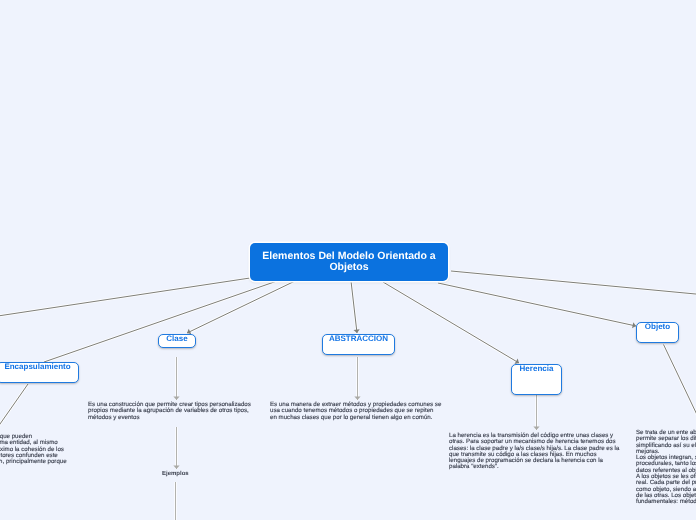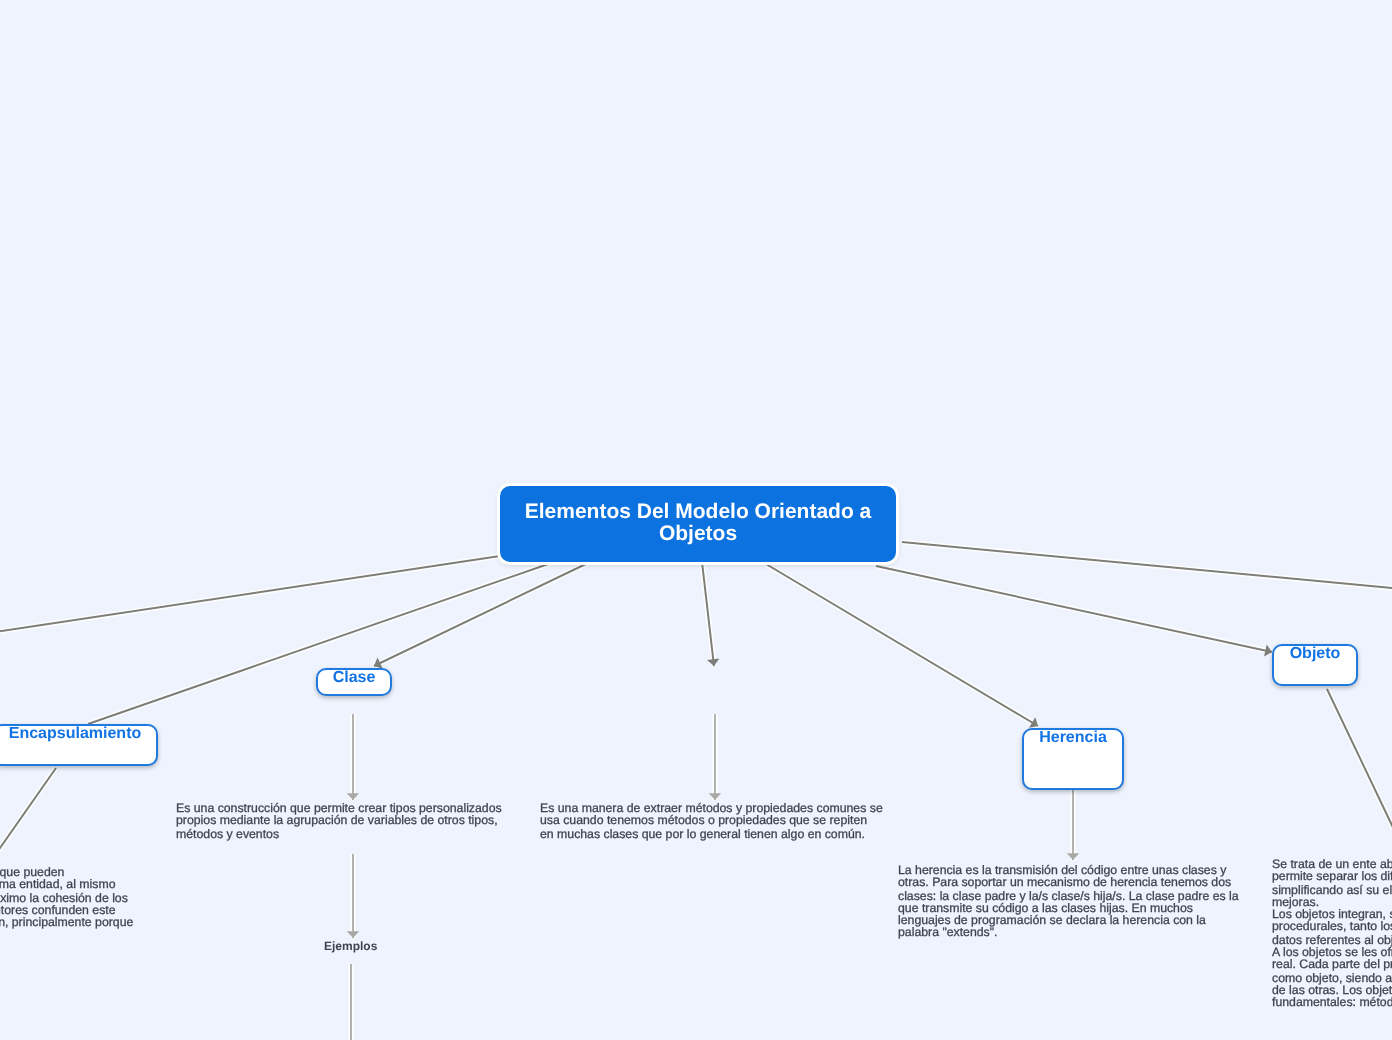--- a/index.html
+++ b/index.html
@@ -72,20 +72,23 @@
   <div class="node root" style="left:250px;top:243px;width:198px;height:38px;">
     <span>Elementos Del Modelo Orientado a Objetos</span>
   </div>
 
   <div class="topic" style="left:-4px;top:362px;width:83px;height:21px;">
     <span>Encapsulamiento</span>
   </div>
   <div class="topic" style="left:158px;top:334px;width:38px;height:14px;">
     <span>Clase</span>
   </div>
+  <div class="topic" style="left:322px;top:334px;width:73px;height:21px;">
+    <span>ABSTRACCION</span>
+  </div>
   <div class="topic" style="left:511px;top:364px;width:51px;height:31px;">
     <span>Herencia</span>
   </div>
   <div class="topic" style="left:636px;top:322px;width:43px;height:21px;">
     <span>Objeto</span>
   </div>
 
   <div class="para" style="left:88px;top:402px;width:167px;">Es una construcción que permite crear tipos personalizados propios mediante la agrupación de variables de otros tipos, métodos y eventos</div>
   <div class="para" style="left:270px;top:402px;width:172px;">Es una manera de extraer métodos y propiedades comunes se usa cuando tenemos métodos o propiedades que se repiten en muchas clases que por lo general tienen algo en común.</div>
   <div class="para" style="left:449px;top:433px;width:172px;">La herencia es la transmisión del código entre unas clases y otras. Para soportar un mecanismo de herencia tenemos dos clases: la clase padre y la/s clase/s hija/s. La clase padre es la que transmite su código a las clases hijas. En muchos lenguajes de programación se declara la herencia con la palabra "extends".</div>

